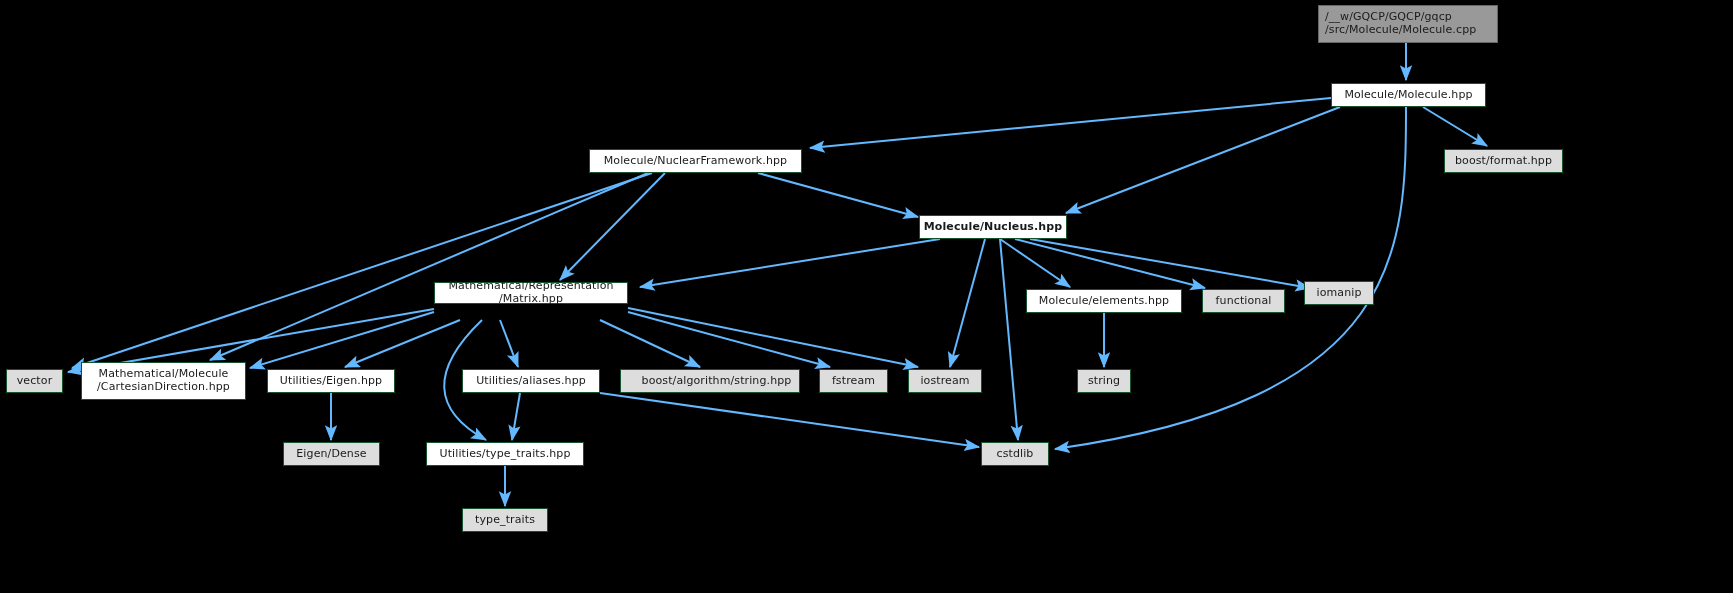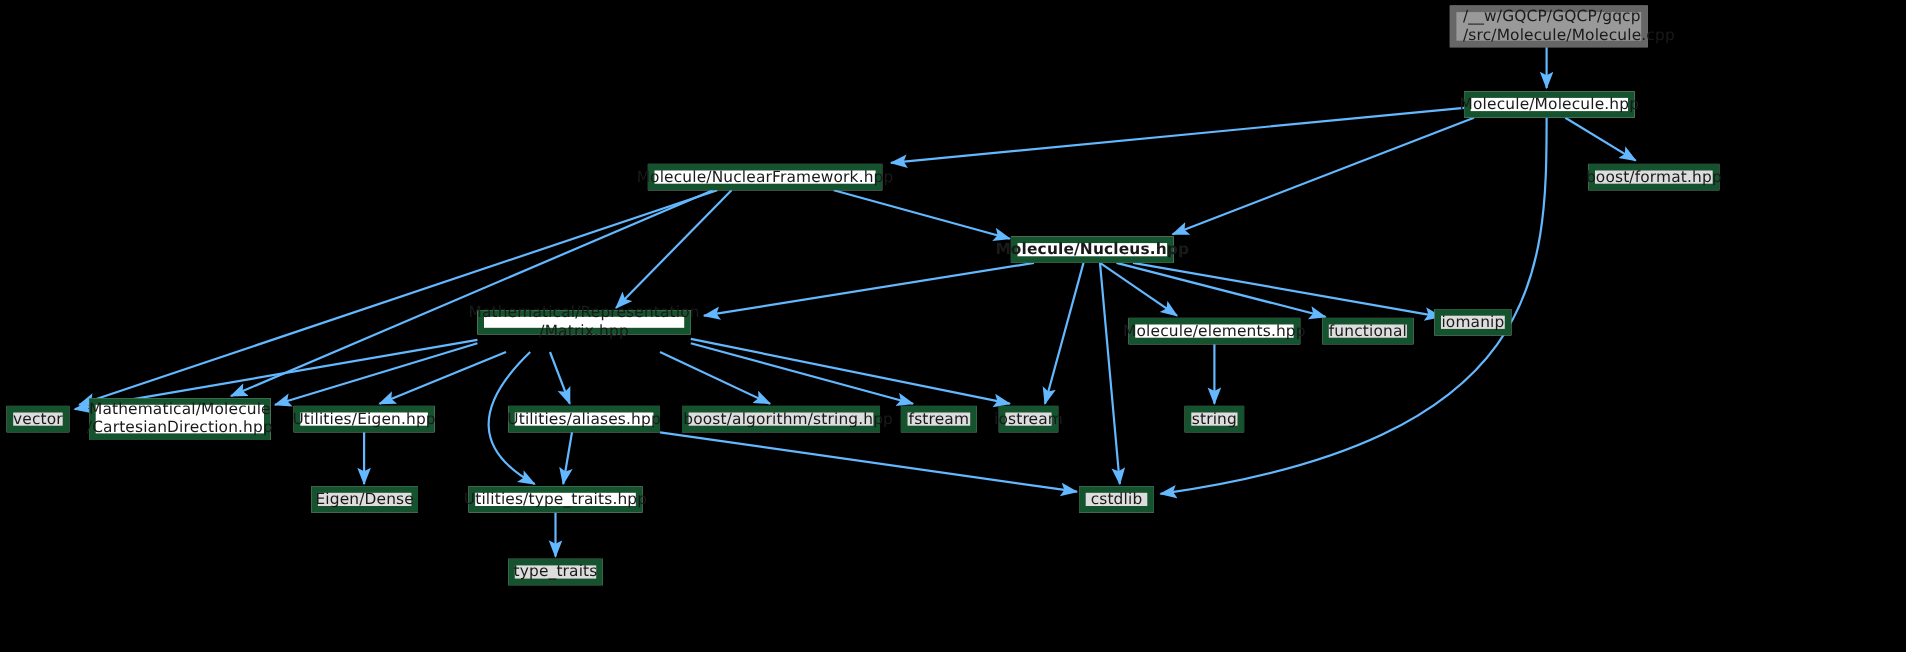--- a/index.html
+++ b/index.html
@@ -23,23 +23,23 @@
     height: 593px;
     pointer-events: none;
   }
   .node {
     position: absolute;
     box-sizing: border-box;
     display: flex;
     align-items: center;
     justify-content: center;
     text-align: center;
-    border: 6px solid #14532d;
+    border: 1px solid #14532d;
     color: #1a1a1a;
-    font-size: 14px;
+    font-size: 11px;
     line-height: 1.18;
     letter-spacing: 0.01em;
     white-space: pre;
     z-index: 5;
   }
   .node.local {
     background: #ffffff;
   }
   .node.system {
     background: #dddddd;
@@ -105,20 +105,20 @@
       <div class="node local" style="left: 1026px; top: 289px; width: 156px; height: 24px;">Molecule/elements.hpp</div>
       <div class="node system" style="left: 1202px; top: 289px; width: 83px; height: 24px;">functional</div>
       <div class="node system" style="left: 1304px; top: 281px; width: 70px; height: 24px;">iomanip</div>
       <div class="node system" style="left: 6px; top: 369px; width: 57px; height: 24px;">vector</div>
       <div class="node local" style="left: 81px; top: 362px; width: 165px; height: 38px;">Mathematical/Molecule
 /CartesianDirection.hpp</div>
       <div class="node local" style="left: 267px; top: 369px; width: 128px; height: 24px;">Utilities/Eigen.hpp</div>
       <div class="node local" style="left: 462px; top: 369px; width: 138px; height: 24px;">Utilities/aliases.hpp</div>
       <div class="node system" style="left: 620px; top: 369px; width: 180px; height: 24px; padding-left: 13px;">boost/algorithm/string.hpp</div>
       <div class="node system" style="left: 819px; top: 369px; width: 69px; height: 24px;">fstream</div>
-      <div class="node system" style="left: 908px; top: 369px; width: 54px; height: 24px;">iostream</div>
+      <div class="node system" style="left: 908px; top: 369px; width: 74px; height: 24px;">iostream</div>
       <div class="node system" style="left: 1077px; top: 369px; width: 54px; height: 24px;">string</div>
       <div class="node system" style="left: 283px; top: 442px; width: 97px; height: 24px;">Eigen/Dense</div>
       <div class="node local" style="left: 426px; top: 442px; width: 158px; height: 24px;">Utilities/type_traits.hpp</div>
       <div class="node system" style="left: 981px; top: 442px; width: 68px; height: 24px;">cstdlib</div>
       <div class="node system" style="left: 462px; top: 508px; width: 86px; height: 24px;">type_traits</div>
     </div>
 </div>
 
 </body></html>

